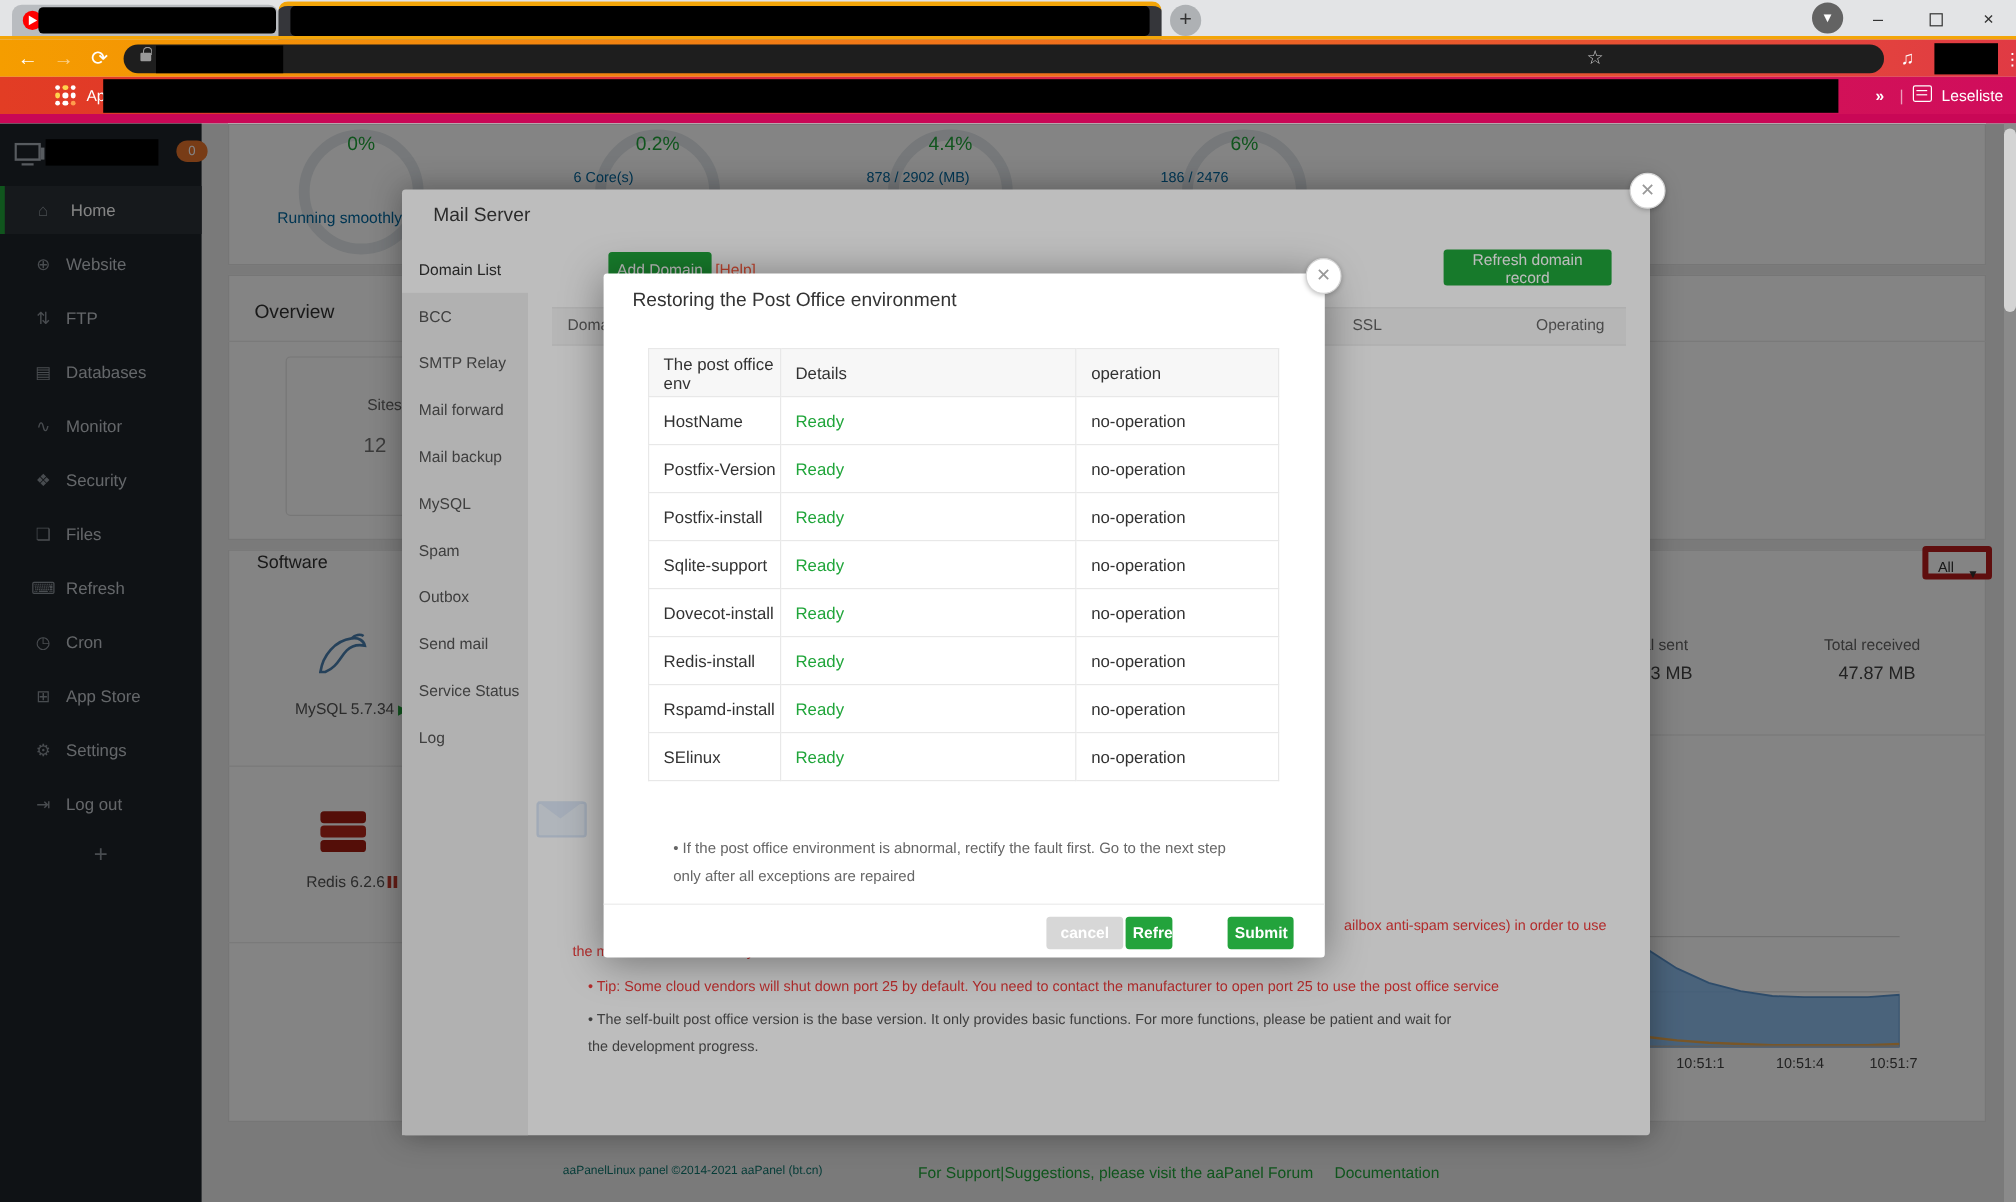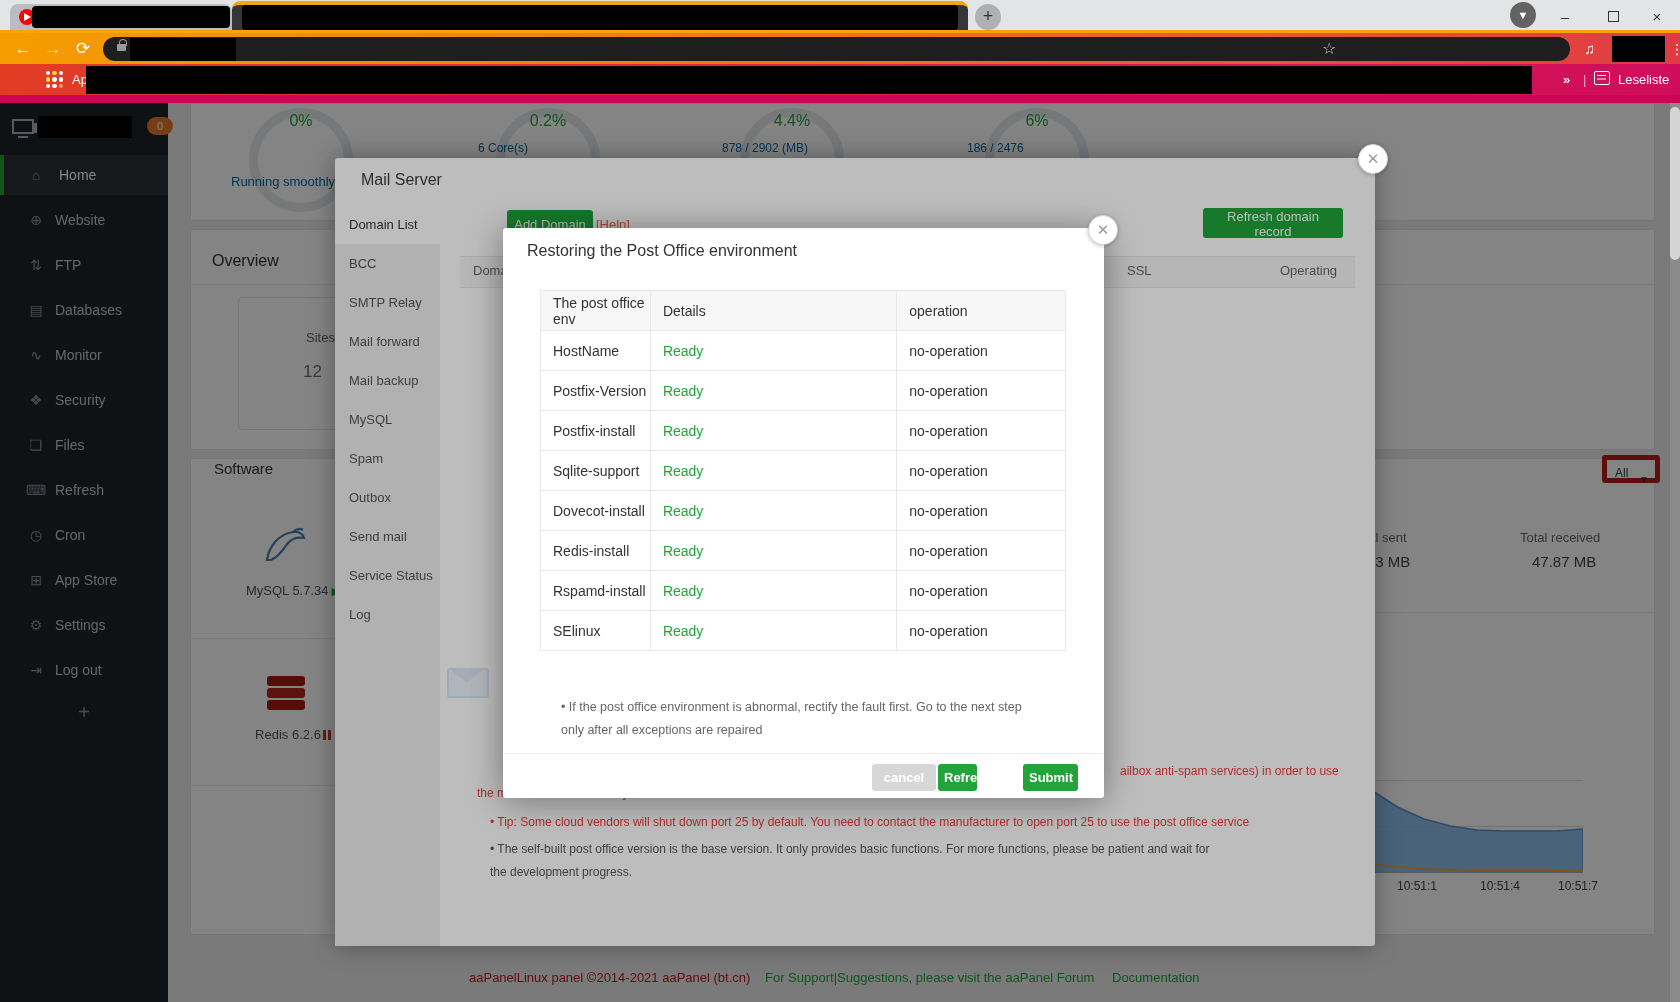--- a/index.html
+++ b/index.html
@@ -53,21 +53,21 @@
   .divline{background:#ececec;height:1px;}
   .swname{color:#555;font-size:13px;}
   .playic{color:#20a53a;font-size:11px;}
   .pausebar{display:inline-block;width:3px;height:10px;background:#c0392b;margin-left:2px;vertical-align:-1px;}
   .selectbox{border:5px solid #b91c1c;border-radius:3px;background:#fff;color:#333;font-size:12px;}
   .chev{position:absolute;right:6px;top:7px;font-size:10px;color:#333;}
   .stat-l{color:#666;font-size:13px;}
   .stat-v{color:#444;font-size:15px;}
   .gridline{background:#dcdcdc;height:1px;}
   .xtick{color:#444;font-size:12px;width:44px;text-align:center;}
-  .footer-gray{color:#b91c1c;font-size:13px;}
+  .footer-gray{color:#0f766e;font-size:10px;}
   .footer-green{color:#20a53a;font-size:13px;}
   
   #overlay1{left:0;top:103px;width:1680px;height:899px;background:rgba(0,0,0,0.30);z-index:10;}
   #overlay2{left:0;top:103px;width:1680px;height:899px;background:rgba(0,0,0,0.26);z-index:30;}
   
   #mailmodal{left:335px;top:158px;width:1040px;height:788px;background:#fff;border-radius:3px;box-shadow:0 0 25px rgba(0,0,0,.35);z-index:20;}
   .mtitle{left:26px;top:13px;color:#3c3c3c;font-size:16px;}
   #mmenu{left:0;top:47px;width:105px;height:741px;background:#efefef;}
   .mitem{left:0;width:105px;height:39px;color:#555;font-size:13px;line-height:39px;padding-left:14px;}
   .mitem.active{background:#fff;color:#333;}

